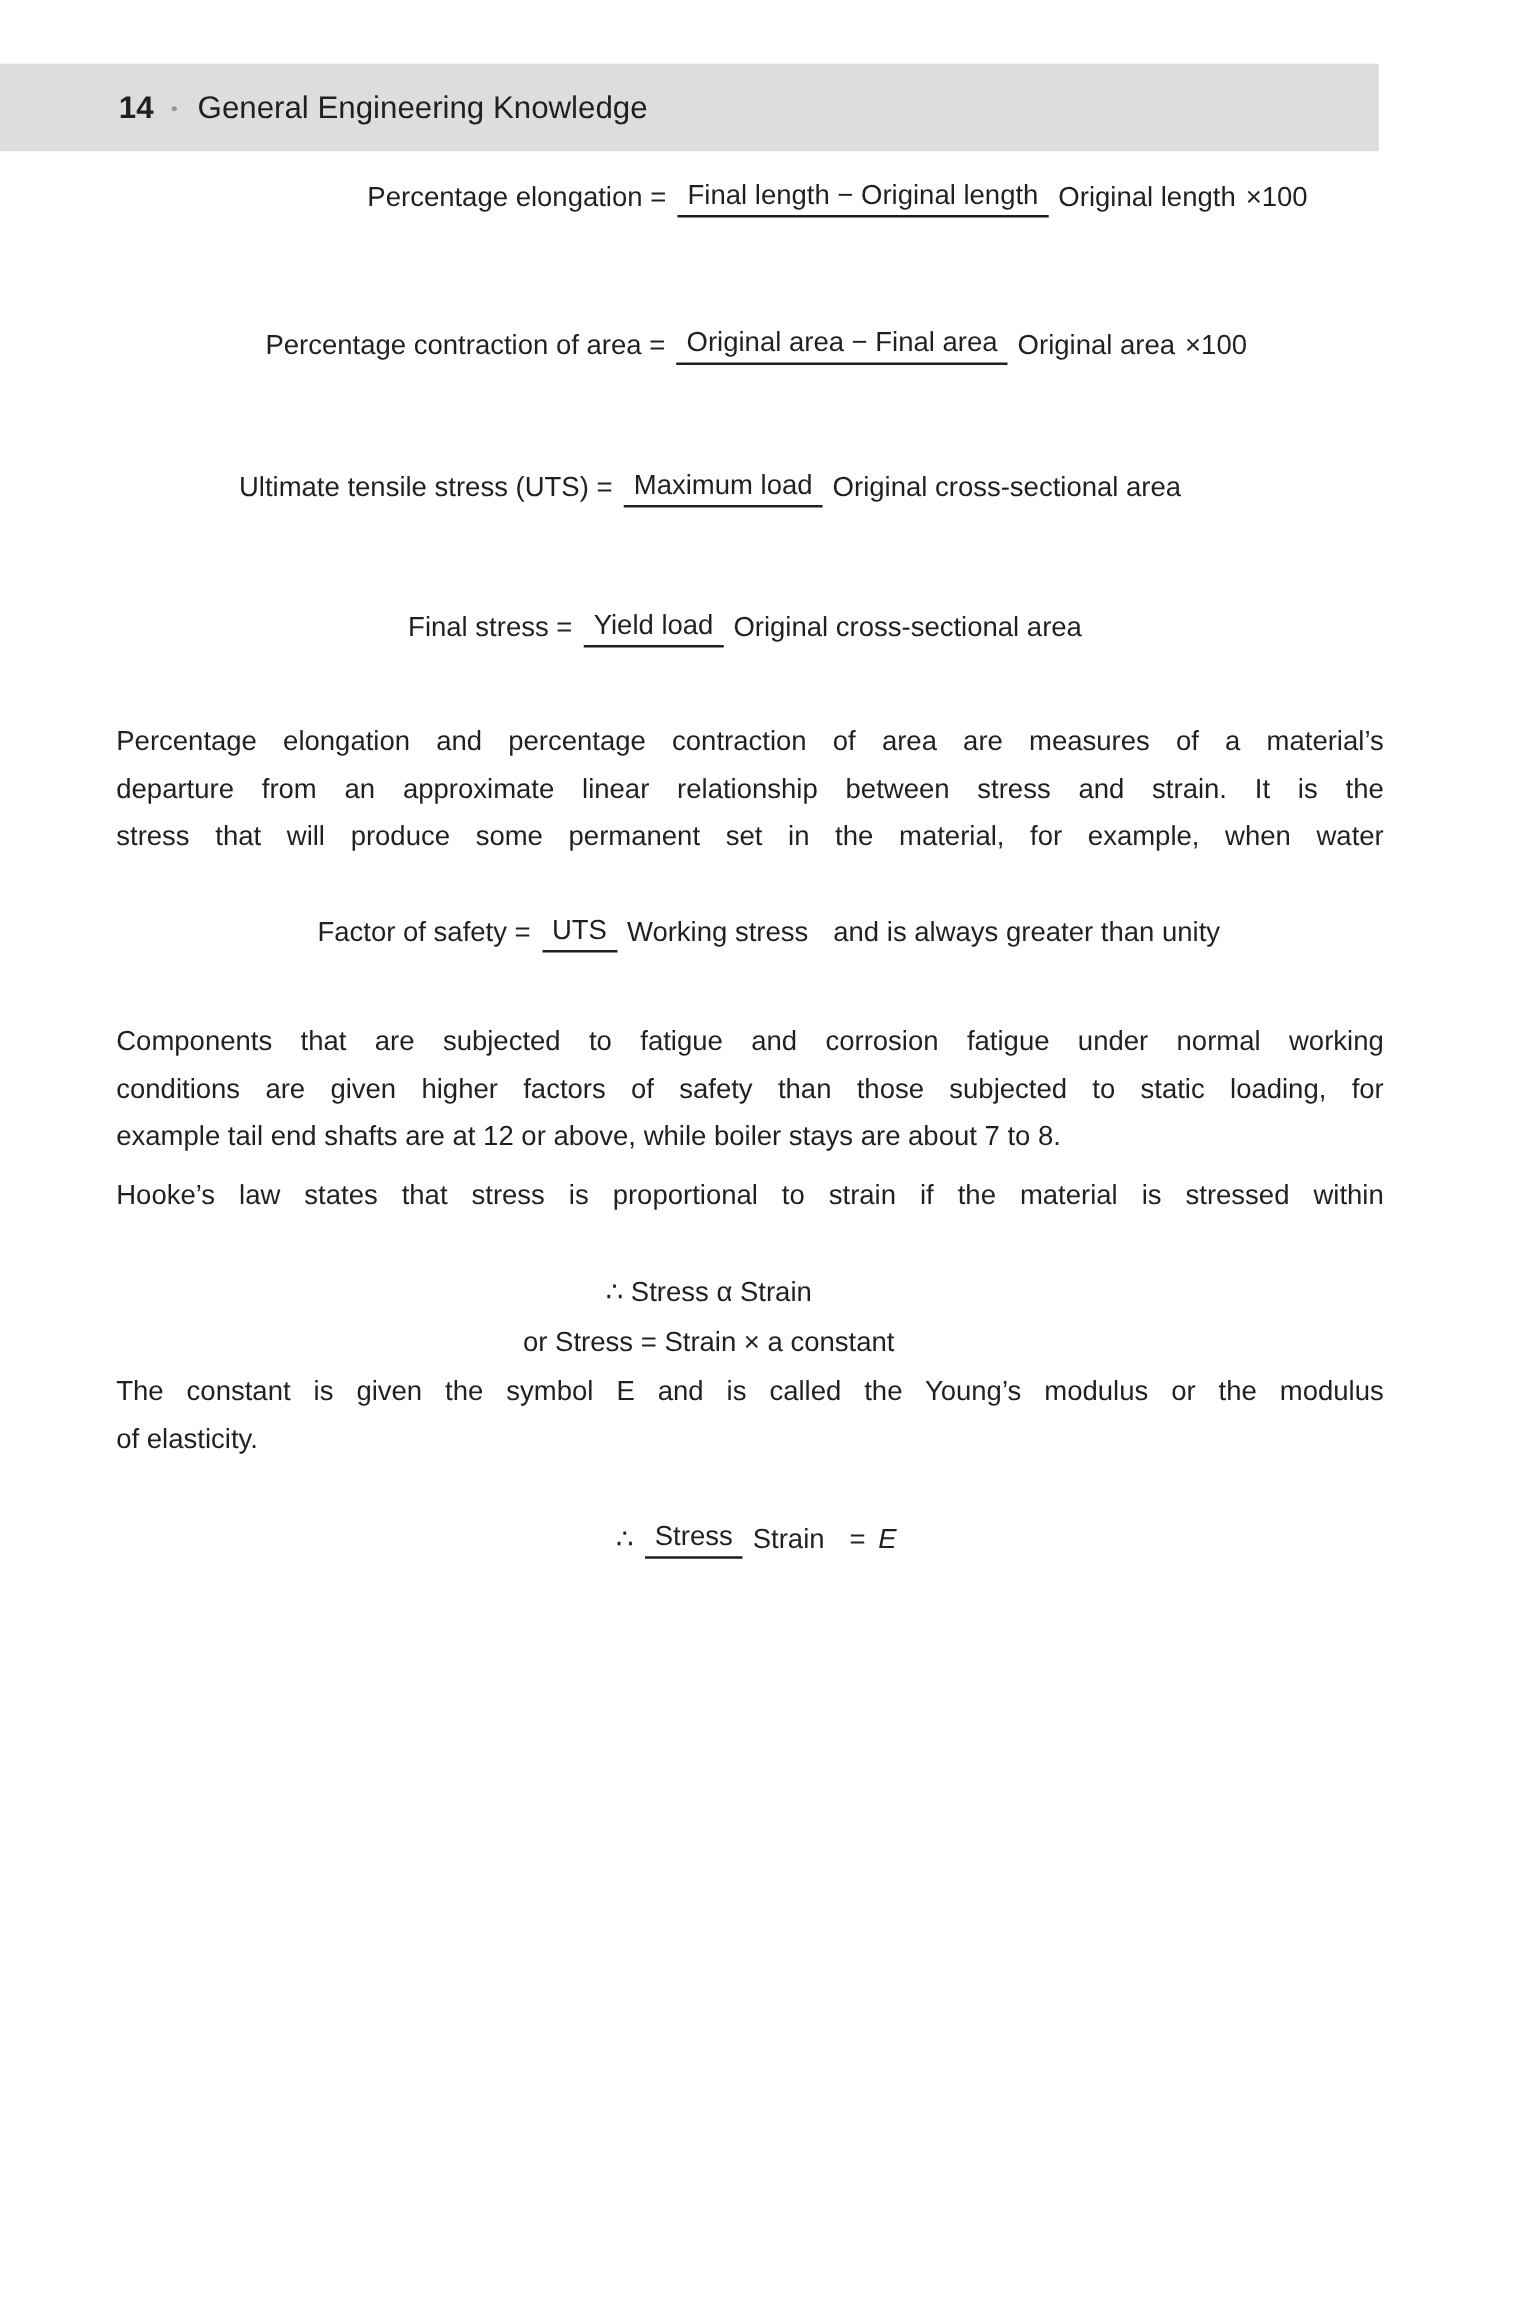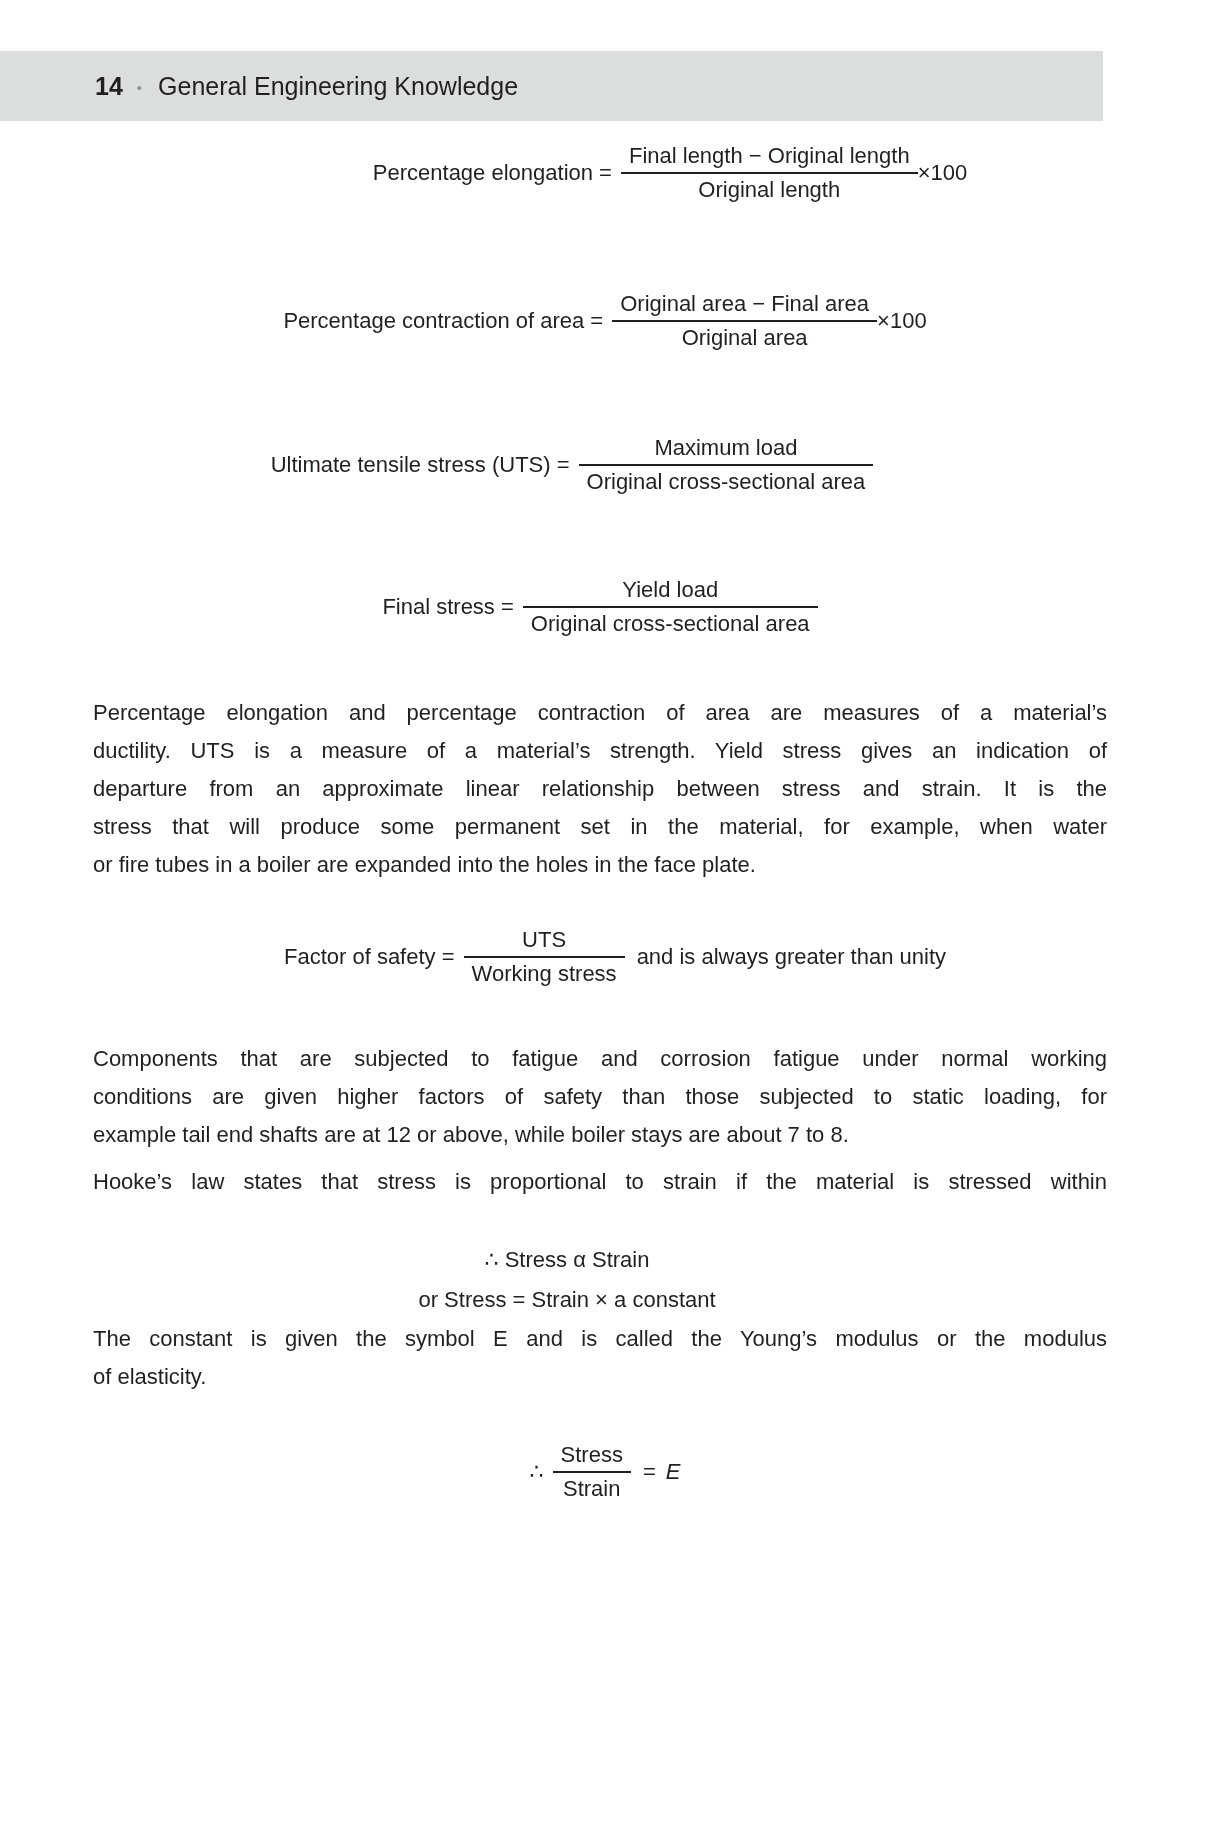--- a/index.html
+++ b/index.html
@@ -28,21 +28,21 @@
   .hdr-bullet { color: #939598; font-size: 15px; margin: 2px 16px 0 14px; }
   .hdr-title { font-weight: normal; }
 
   
   .content { width: 1014px; margin-left: 93px; font-size: 22px; }
 
   
   .formula-row { display: flex; justify-content: center; }
   .formula { display: flex; align-items: center; white-space: nowrap; }
   .lhs { margin-right: 9px; }
-  .frac { display: inline-flex; flex-direction: column; text-align: center; }
+  .frac { display: inline-flex; flex-direction: row; text-align: center; }
   .num { line-height: 28px; padding: 0 8px 2px 8px; border-bottom: 2px solid #231f20; }
   .den { line-height: 28px; padding: 2px 8px 0 8px; }
   .suffix { margin-left: 0; }
   .suffix-gap { margin-left: 12px; }
   .eq-sign { margin-left: 12px; }
   .eq-var { margin-left: 10px; font-style: italic; }
 
   .f1 { margin-top: 21px; transform: translateX(70px); }
   .f2 { margin-top: 86px; transform: translateX(5px); }
   .f3 { margin-top: 82px; transform: translateX(-28px); }
@@ -114,24 +114,22 @@
         <span class="lhs">Final stress =</span>
         <span class="frac">
           <span class="num">Yield load</span>
           <span class="den">Original cross-sectional area</span>
         </span>
       </div>
     </div>
 
     <div class="para p1">
       <div class="jline">Percentage elongation and percentage contraction of area are measures of a material’s</div>
-      <div class="jline">ductility. UTS is a measure of a material’s strength. Yield stress gives an indication of</div>
       <div class="jline">departure from an approximate linear relationship between stress and strain. It is the</div>
       <div class="jline">stress that will produce some permanent set in the material, for example, when water</div>
-      <div class="jline last">or fire tubes in a boiler are expanded into the holes in the face plate.</div>
     </div>
 
     <div class="para p2">
     </div>
 
     <div class="formula-row f5">
       <div class="formula">
         <span class="lhs">Factor of safety =</span>
         <span class="frac">
           <span class="num">UTS</span>

